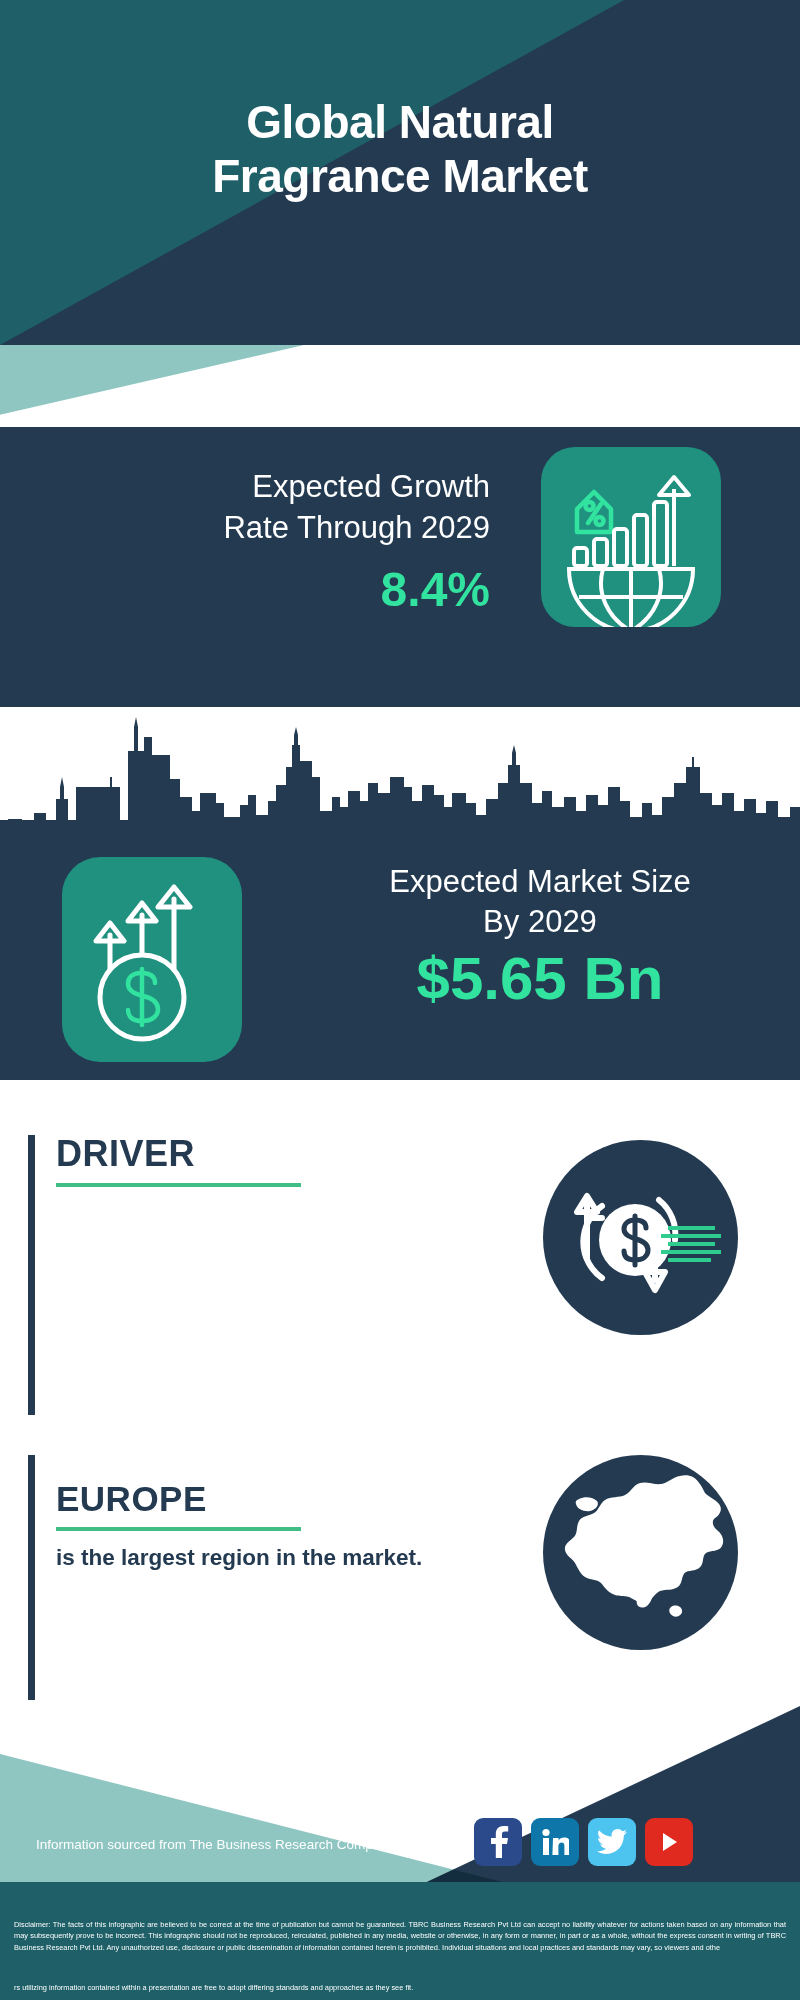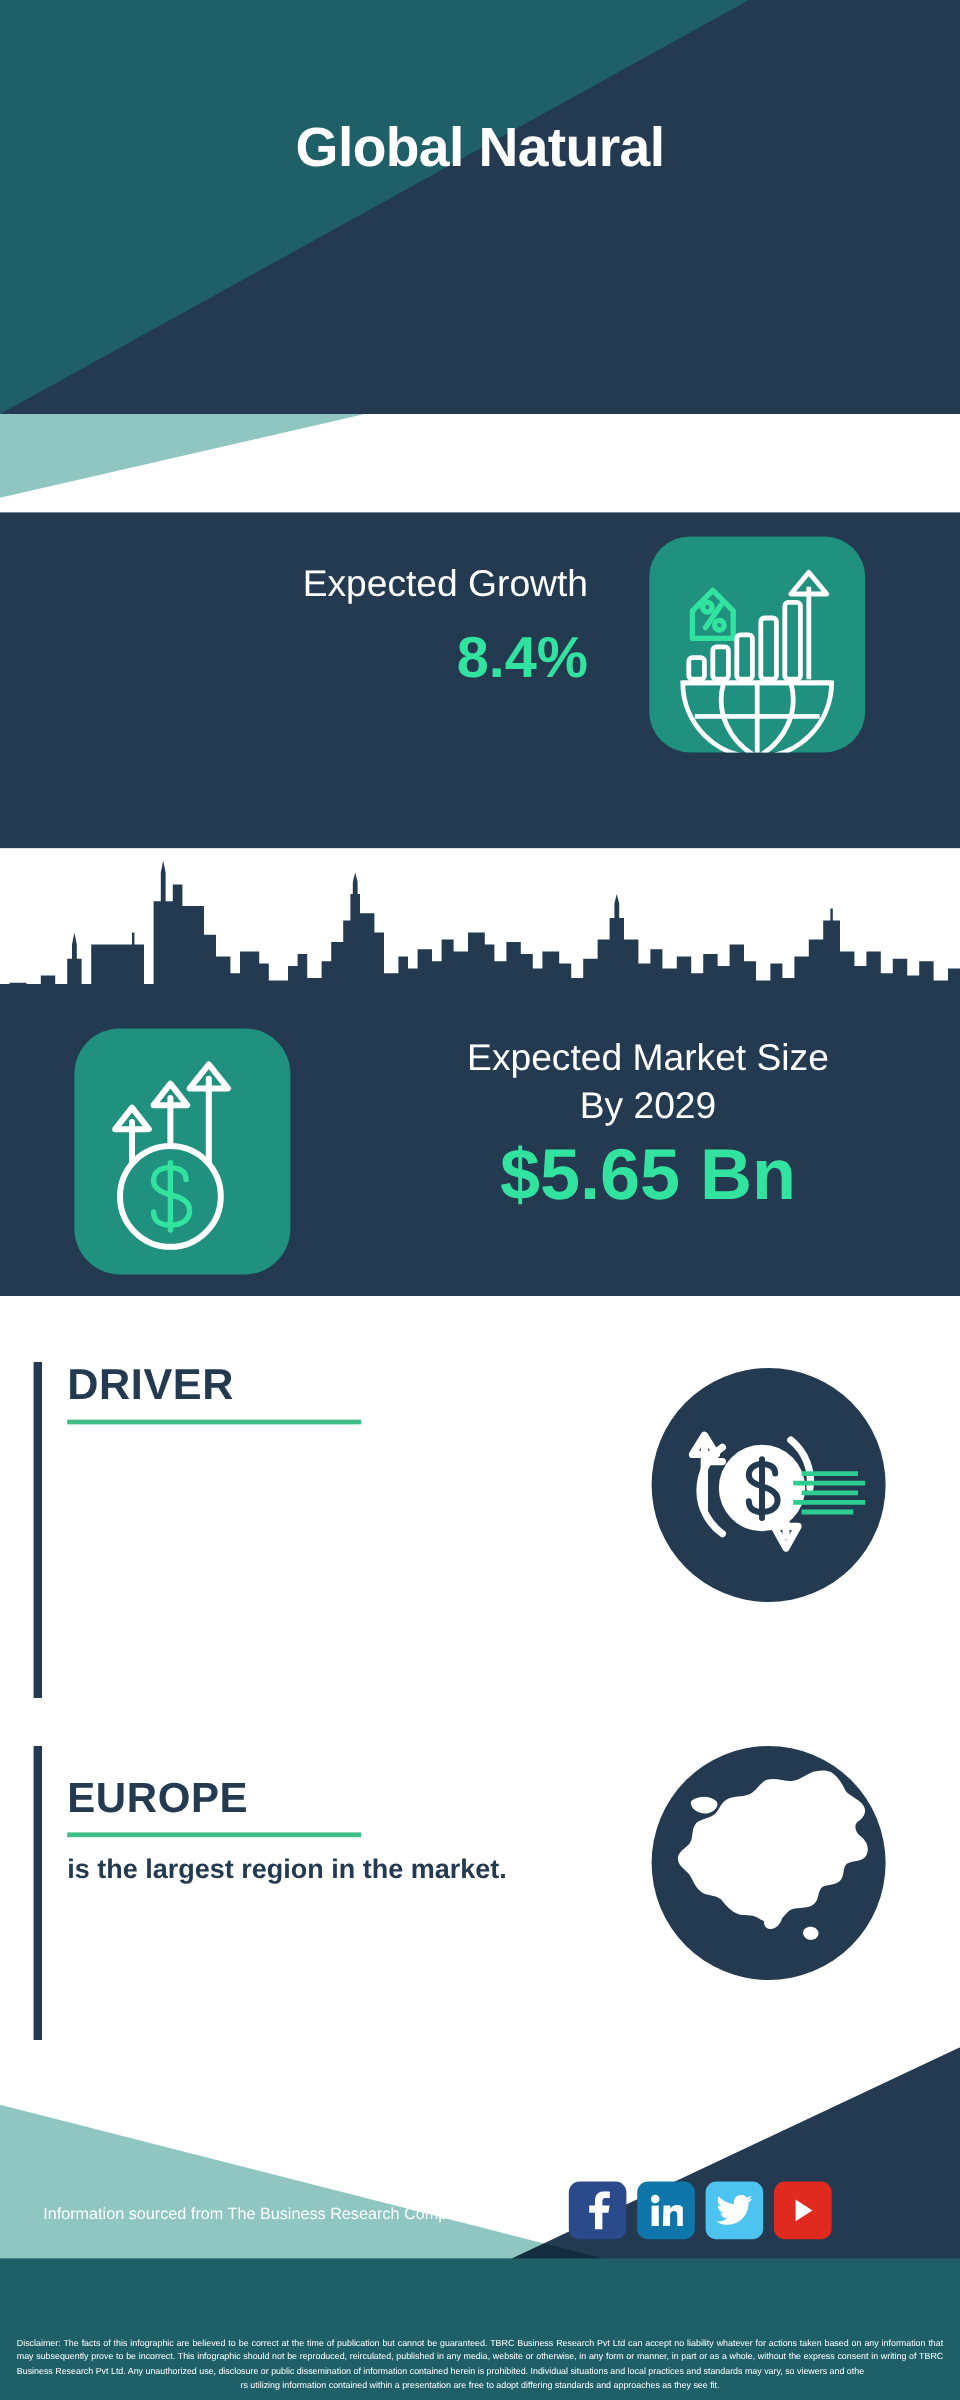--- a/index.html
+++ b/index.html
@@ -101,41 +101,43 @@
   .soc-fb { background:#2B4A8B; }
   .soc-li { background:#0E76A8; }
   .soc-tw { background:#4DC3F0; }
   .soc-yt { background:#E02A20; }
   .soc svg { display:block; }
 
   .disclaimer {
     position:absolute; left:14px; bottom:6px; width:772px; z-index:9;
     color:#ffffff; font-size:7.4px; line-height:1.60; text-align:justify;
   }
-  .disclaimer .last-line { text-align:center; display:block; }
+  .disclaimer .last-line { display:block;margin-top:28px; }
 </style>
 </head>
 <body>
 
 <div class="page">
 
   <div class="header">
     <div class="navy-diag"></div>
   </div>
   <div class="header-title">
     <div>Global Natural</div>
+    <div>Fragrance Market</div>
   </div>
 
   <div class="band-white">
     <div class="lt-tri"></div>
   </div>
 
   <div class="growth">
     <div class="growth-text">
       <div class="growth-label">Expected Growth</div>
+      <div class="growth-label">Rate Through 2029</div>
       <div class="growth-value">8.4%</div>
     </div>
   </div>
 
   <div class="growth-icon-box">
     <svg width="180" height="180" viewBox="0 0 180 180">
 
       <g stroke="#32E39F" stroke-width="4.5" fill="none" stroke-linejoin="round" stroke-linecap="round">
         <path d="M36 62 L53 45 L70 62 L70 85 L36 85 Z"></path>
         <line x1="47" y1="76" x2="60" y2="57"></line>

